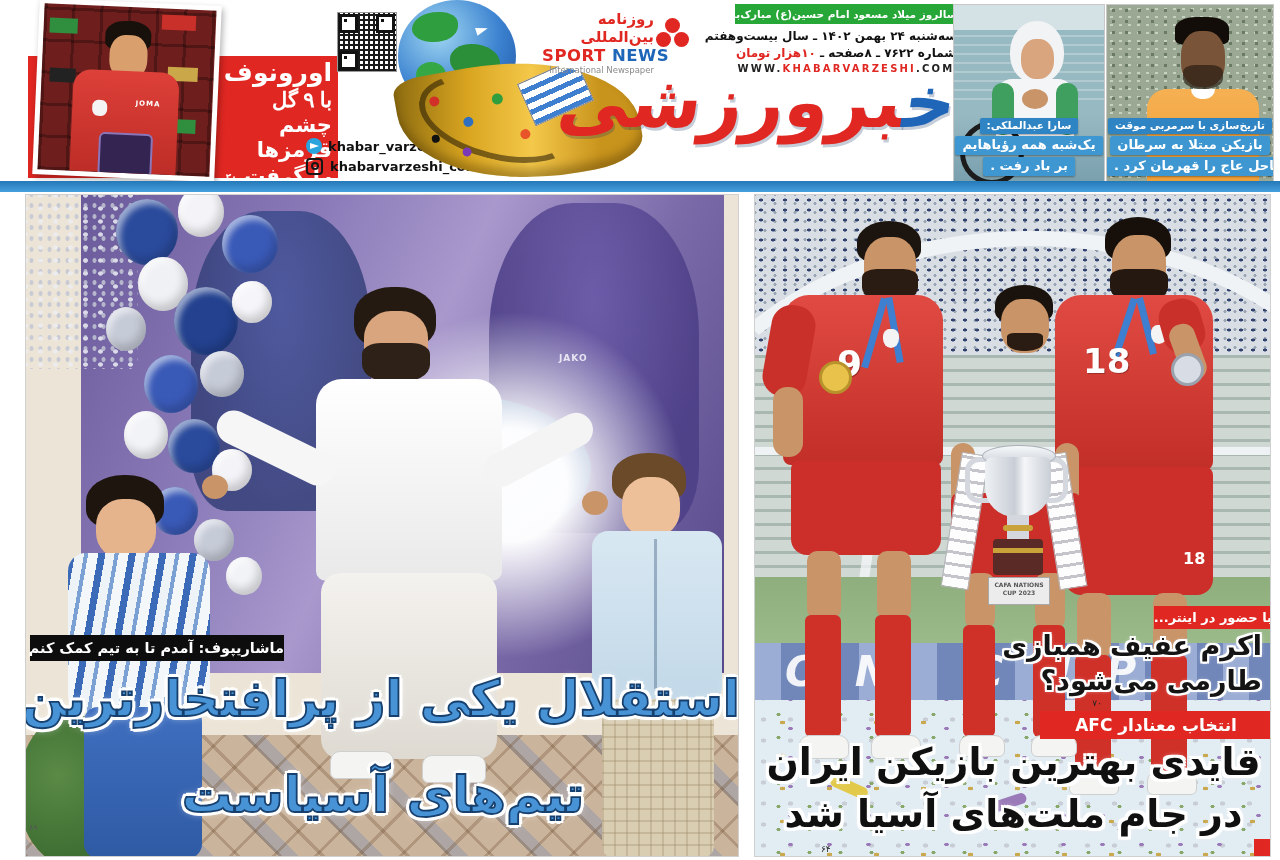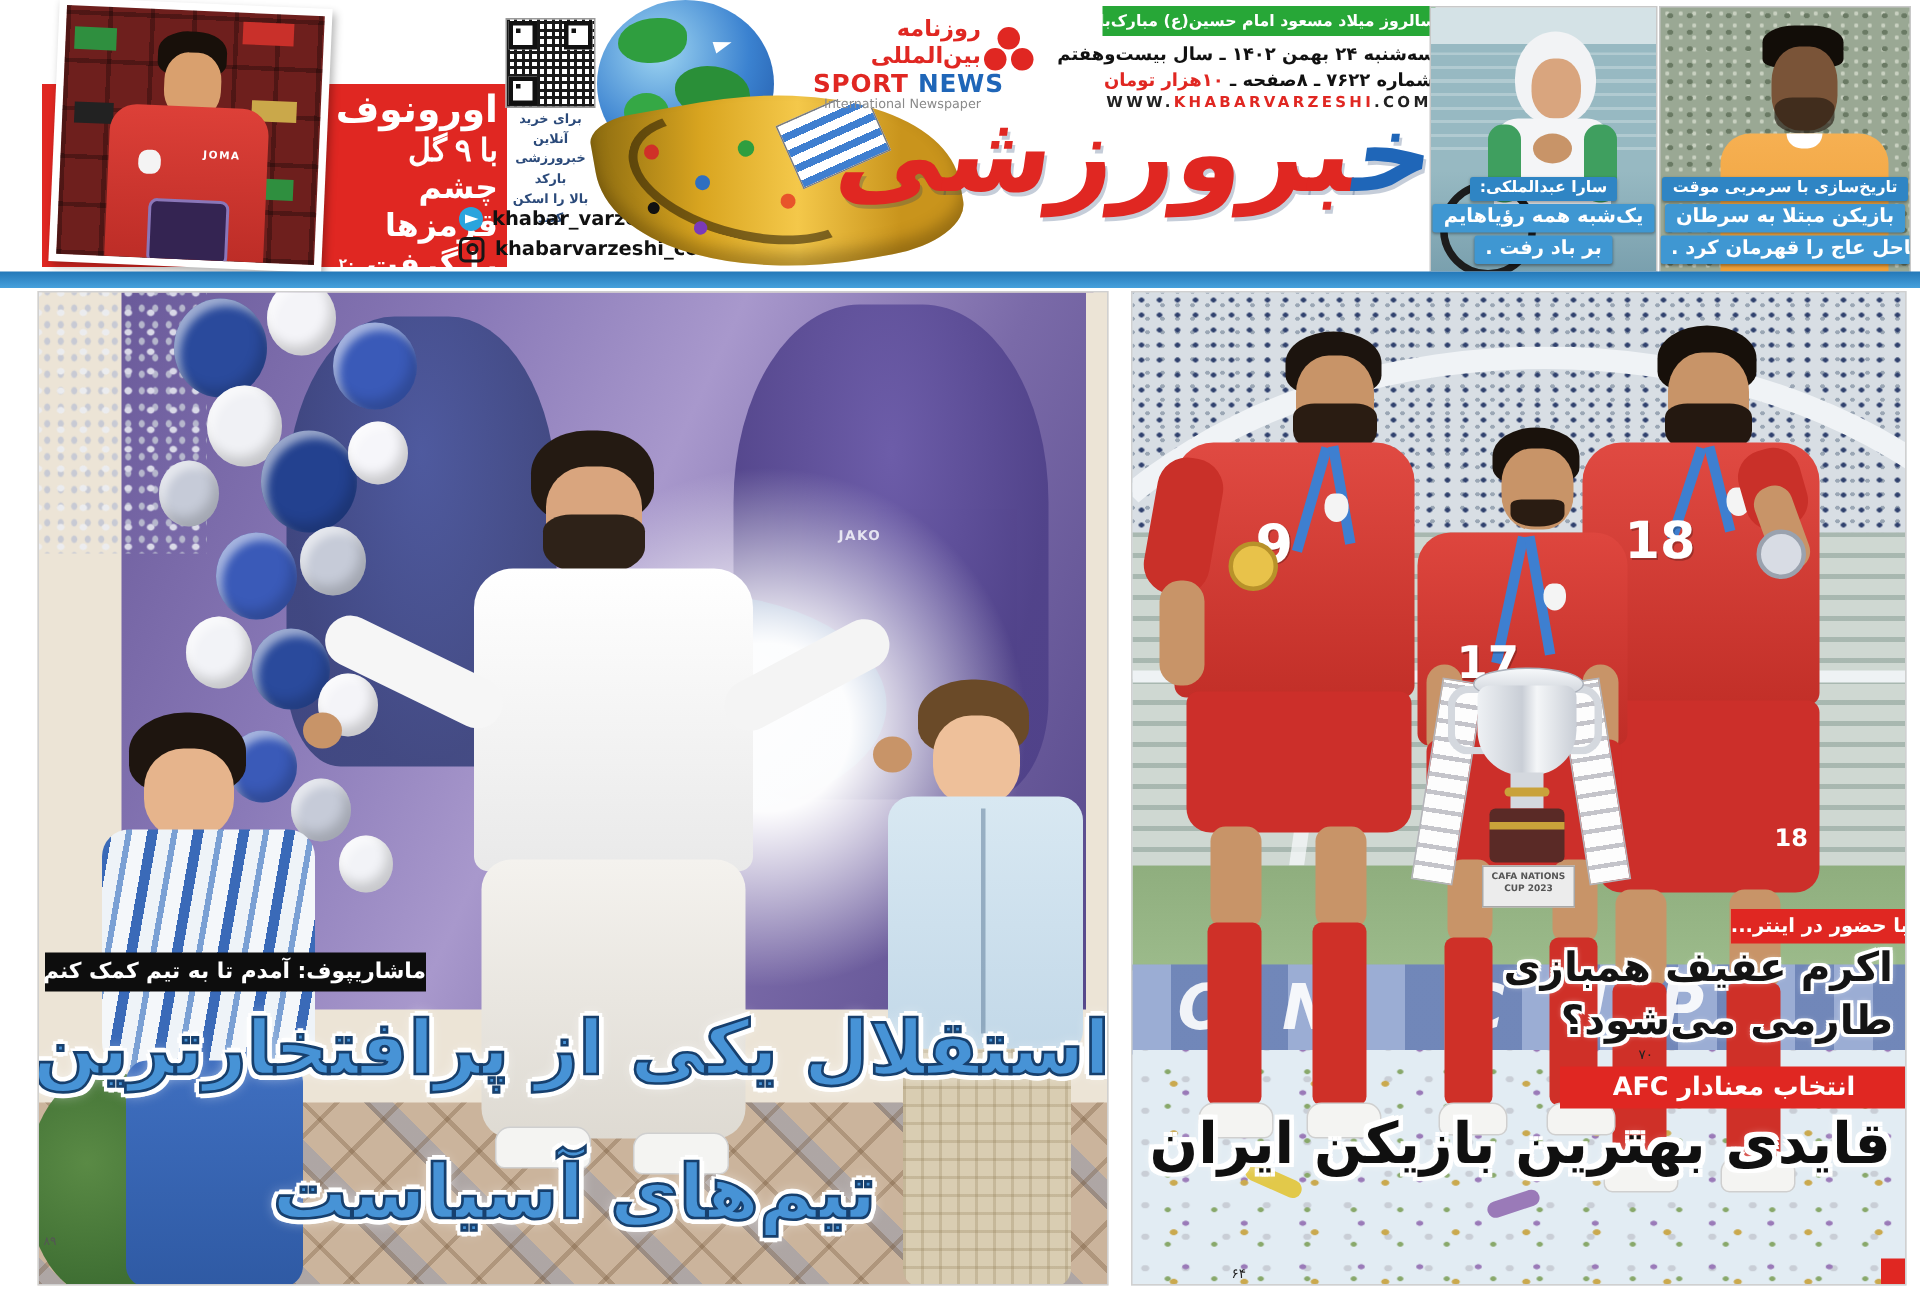--- a/index.html
+++ b/index.html
@@ -77,25 +77,20 @@
 
   <div class="abs" style="left:334px;top:12px;width:66px;height:110px;">
     <div class="abs" style="left:3px;top:0;width:58px;height:58px;background:#fff;border:1px solid #999;
                 background-image:repeating-linear-gradient(0deg,#1a1a1a 0 2px,transparent 2px 5px),
                                  repeating-linear-gradient(90deg,#1a1a1a 0 2px,transparent 2px 5px);
                 background-size:100% 100%;">
       <div class="qr-finder" style="left:1px;top:1px;"></div>
       <div class="qr-finder" style="right:1px;top:1px;"></div>
       <div class="qr-finder" style="left:1px;bottom:1px;"></div>
     </div>
-    <div class="abs rtl b center" style="left:0;top:62px;width:66px;font-size:8.5px;line-height:1.55;color:#2b4a7a;">
-      <div>برای خرید آنلاین</div>
-      <div>خبرورزشی بارکد</div>
-      <div>بالا را اسکن کنید</div>
-    </div>
   </div>
 
   <div class="abs" style="left:306px;top:136px;width:215px;">
     <div style="display:flex;align-items:center;gap:6px;height:20px;">
       <span class="tg-icon"></span>
       <span class="b" style="font-size:13px;color:#111;">khabar_varzeshi</span>
     </div>
     <div style="display:flex;align-items:center;gap:7px;height:20px;">
       <span class="ig-icon"></span>
       <span class="b" style="font-size:13px;color:#111;">khabarvarzeshi_com</span>
@@ -359,26 +354,20 @@
       <div class="sockL" style="left:320px;top:460px;width:36px;height:120px;"></div>
       <div class="sockR" style="left:396px;top:460px;width:36px;height:120px;"></div>
       <div class="shoe" style="left:314px;top:576px;width:48px;height:22px;"></div>
       <div class="shoe" style="left:392px;top:576px;width:48px;height:22px;"></div>
     </div>
 
     <div class="abs" style="left:0;top:0;width:517px;height:663px;">
       <div class="abs" style="left:240px;top:90px;width:58px;height:38px;background:#1a120c;border-radius:50% 50% 30% 30%;"></div>
       <div class="abs skin" style="left:246px;top:104px;width:48px;height:54px;border-radius:42%;"></div>
       <div class="abs" style="left:252px;top:138px;width:36px;height:18px;background:#2a1c12;border-radius:20% 20% 46% 46%;"></div>
-      <div class="abs" style="left:190px;top:160px;width:140px;height:142px;background:linear-gradient(180deg,#de463e,#c02d27);border-radius:22px 22px 8px 8px;">
-        <div class="abs" style="left:58px;top:2px;width:7px;height:86px;background:#3e7fd0;transform:rotate(12deg);"></div>
-        <div class="abs" style="left:78px;top:2px;width:7px;height:80px;background:#3e7fd0;transform:rotate(-10deg);"></div>
-        <div class="abs b" style="left:26px;top:70px;font-size:30px;color:#fff;text-shadow:1px 1px 0 rgba(0,0,0,.25);">17</div>
-        <div class="abs" style="left:84px;top:34px;width:15px;height:18px;background:#f4f4f4;border-radius:40% 40% 50% 50%;"></div>
-      </div>
       <div class="abs skin" style="left:196px;top:248px;width:24px;height:62px;border-radius:12px;"></div>
       <div class="abs skin" style="left:300px;top:248px;width:24px;height:62px;border-radius:12px;"></div>
       <div class="abs" style="left:196px;top:298px;width:130px;height:84px;background:#cc2f2a;border-radius:8px 8px 14px 14px;"></div>
       <div class="abs skin" style="left:210px;top:378px;width:30px;height:56px;border-radius:10px;"></div>
       <div class="abs skin" style="left:280px;top:378px;width:30px;height:56px;border-radius:10px;"></div>
       <div class="sockL" style="left:208px;top:430px;width:32px;height:112px;"></div>
       <div class="sockR" style="left:278px;top:430px;width:32px;height:112px;"></div>
       <div class="shoe" style="left:204px;top:540px;width:44px;height:20px;"></div>
       <div class="shoe" style="left:276px;top:540px;width:44px;height:20px;"></div>
 
@@ -409,20 +398,21 @@
       <span>طارمی می‌شود؟</span>
     </div>
     <div class="abs rtl nowrap sub-black" style="right:8px;top:436px;font-size:27px;z-index:10;">اکرم عفیف همبازی</div>
     <div class="abs" style="right:168px;top:496px;z-index:11;">
       <span style="font-size:9px;color:#222;">۷۰</span>
     </div>
 
     <div class="abs rtl center nowrap hl-black" style="left:0;top:548px;width:517px;font-size:38px;z-index:10;">قایدی بهترین بازیکن ایران</div>
 
     <div class="abs rtl b center nowrap" style="left:285px;top:516px;width:232px;height:28px;line-height:28px;background:#e02722;color:#fff;font-size:17px;z-index:10;">انتخاب معنادار AFC</div>
+    <div class="abs rtl center nowrap hl-black" style="left:0;top:600px;width:517px;font-size:38px;z-index:10;">در جام ملت‌های آسیا شد</div>
     <div class="abs" style="left:66px;top:642px;z-index:11;">
       <span style="font-size:9px;color:#222;">۶۴</span>
     </div>
 
     <div class="abs" style="left:499px;top:644px;width:17px;height:17px;background:#e02722;z-index:12;"></div>
   </div>
 
 </div>
 
 </body></html>

